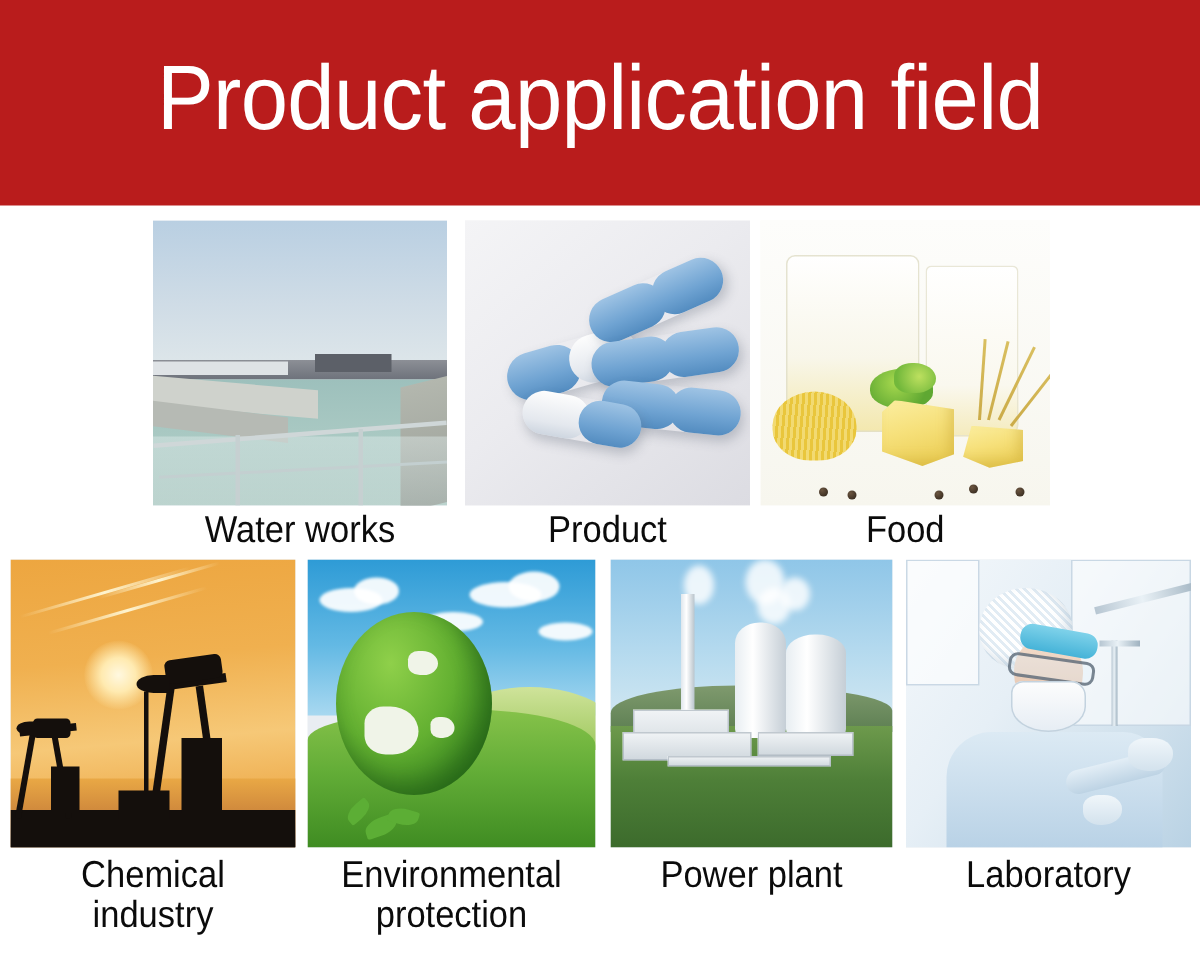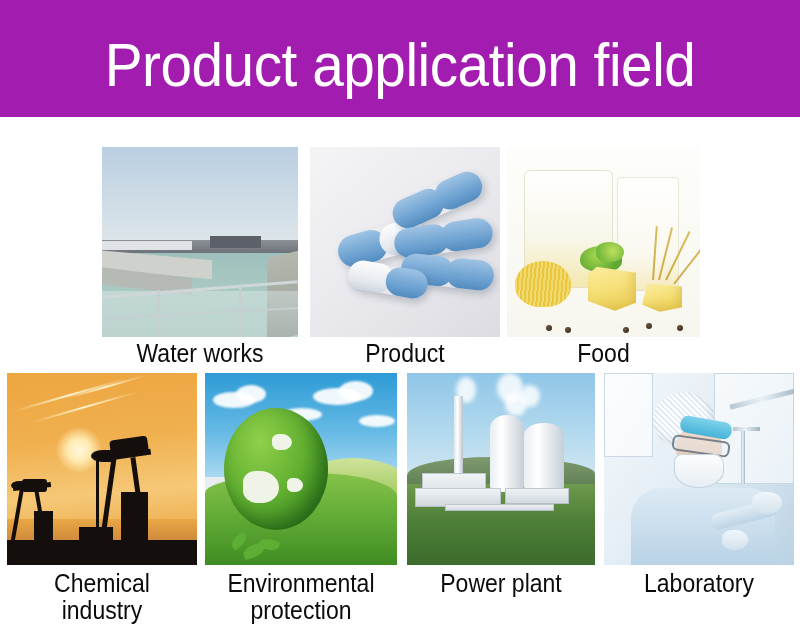--- a/index.html
+++ b/index.html
@@ -12,22 +12,22 @@
     height: 635px;
     overflow: hidden;
     font-family: "Liberation Sans", sans-serif;
     position: relative;
   }
 
   
   #banner {
     position: absolute;
     left: 0; top: 0;
-    width: 800px; height: 117px;
-    background: #a21caf;
+    width: 800px; height: 137px;
+    background: #b91c1c;
   }
   #banner-title {
     position: absolute;
     left: 0; top: 30px;
     width: 800px;
     text-align: center;
     color: #ffffff;
     font-size: 61px;
     line-height: 70px;
     font-weight: 400;

